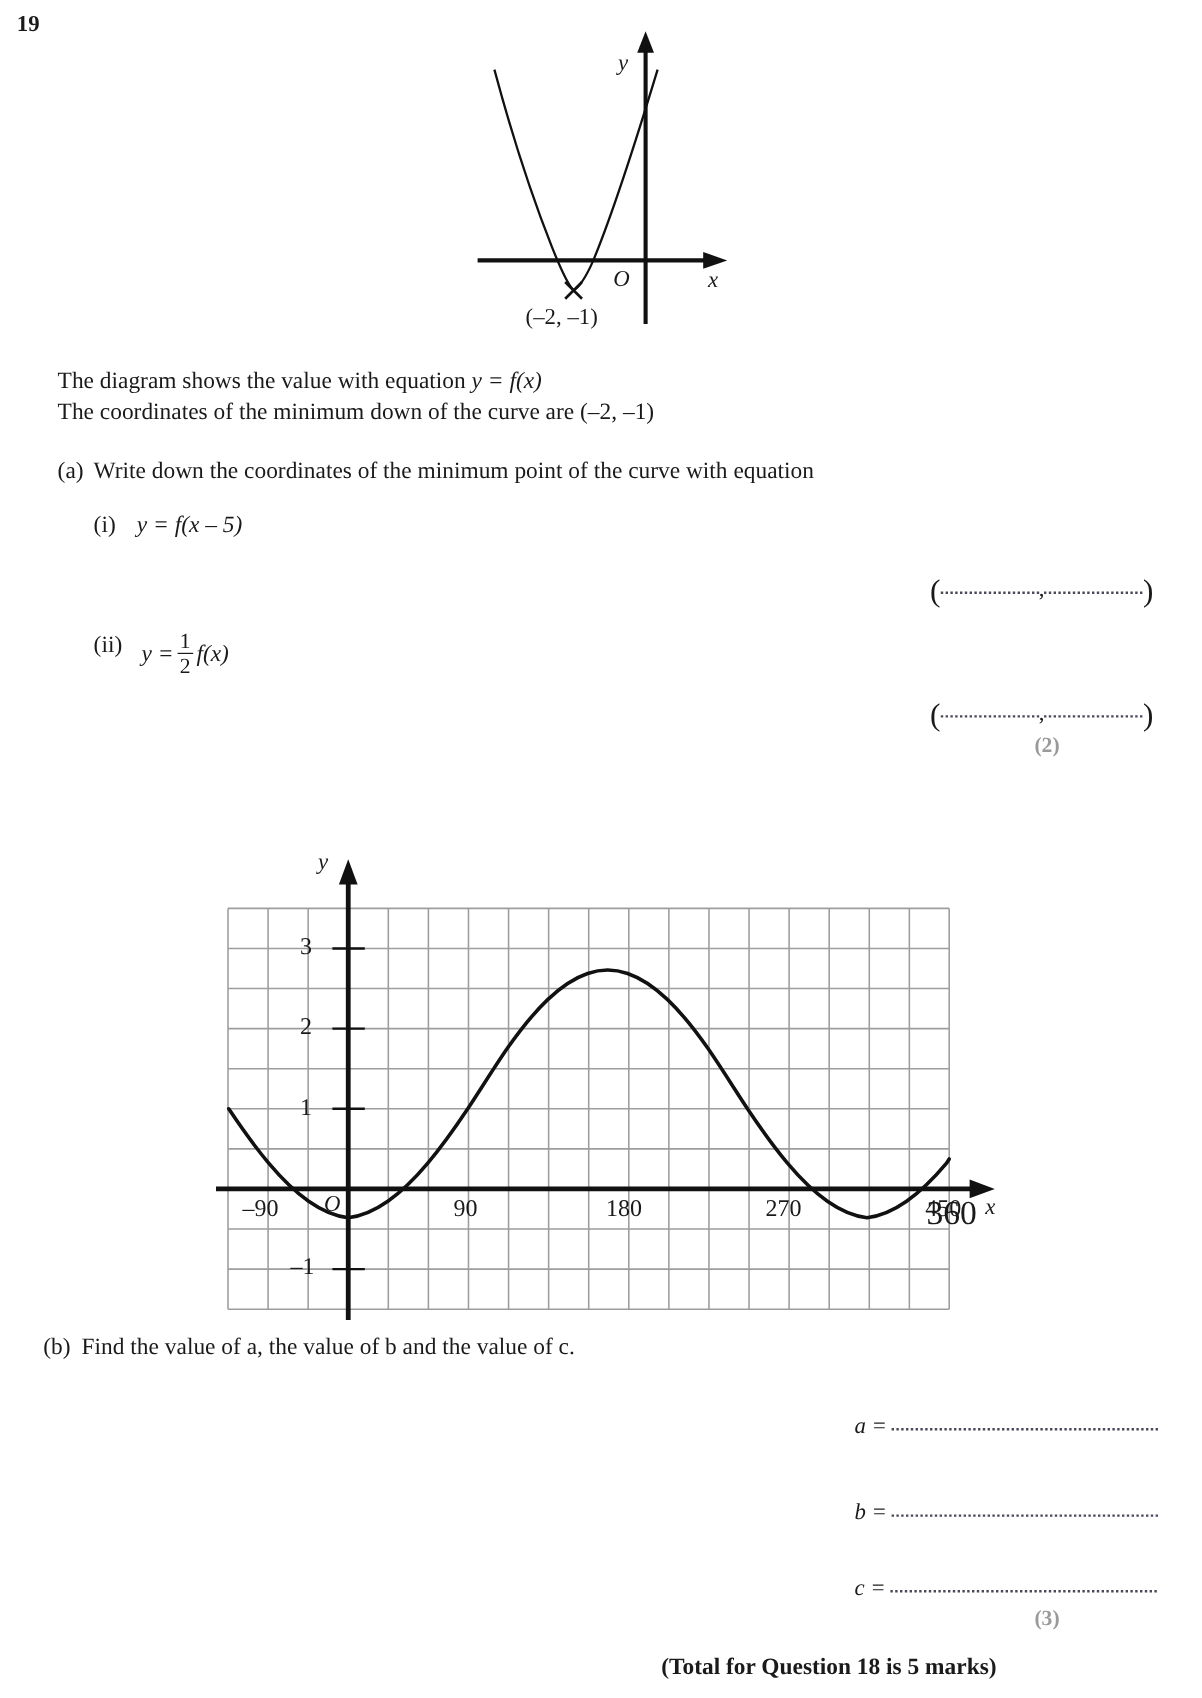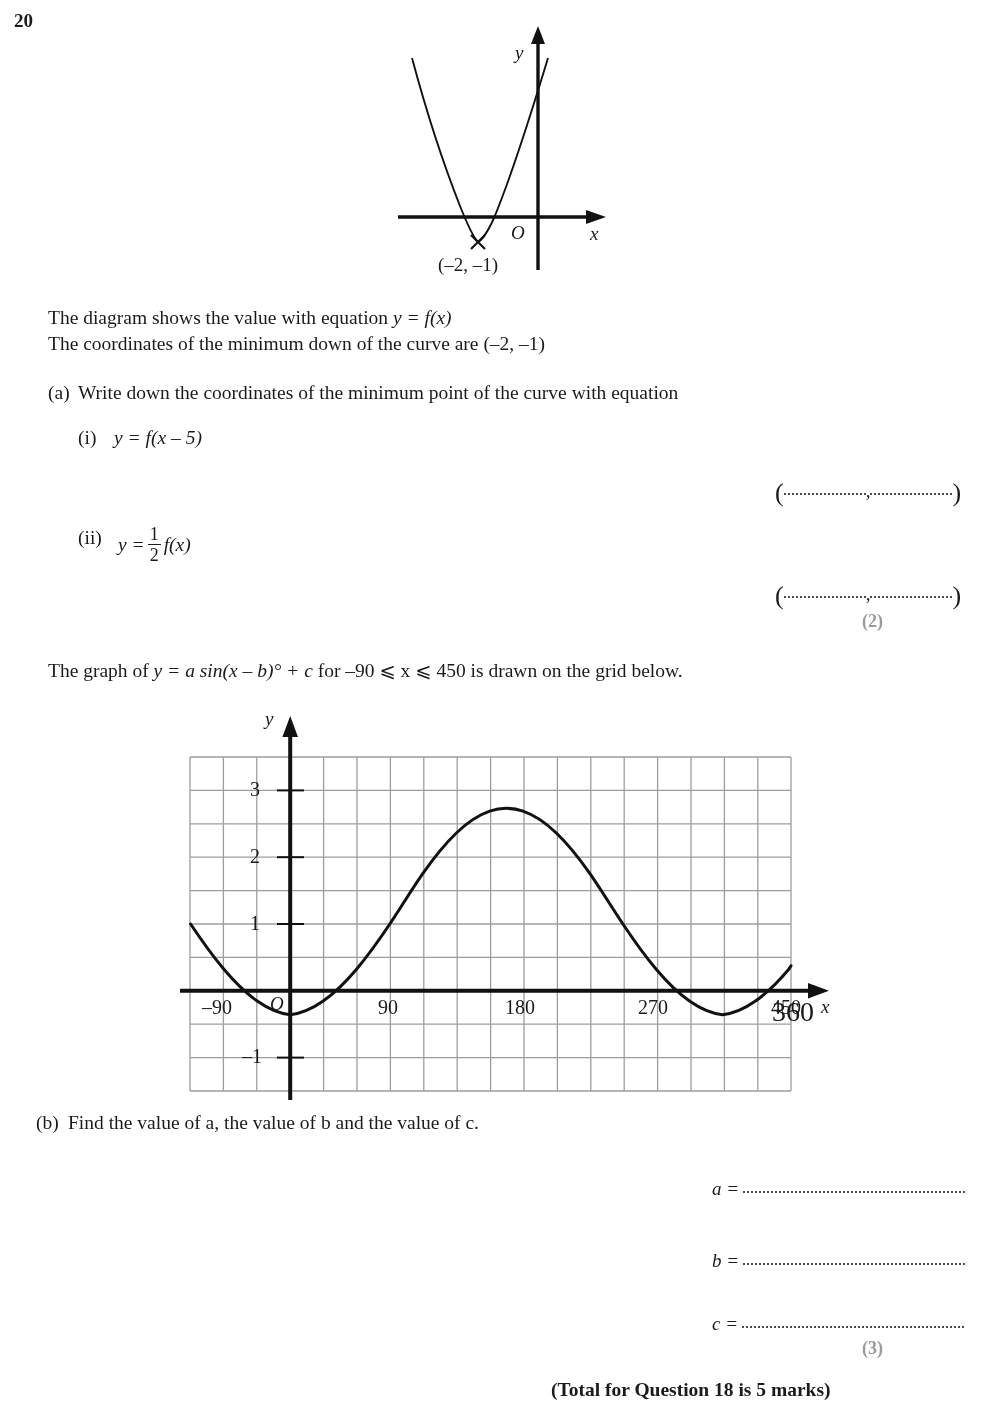--- a/index.html
+++ b/index.html
@@ -27,21 +27,21 @@
   .frac .den{display:block;font-size:18px;padding:0 2px;}
   .total{font-weight:bold;font-size:19.5px;}
   svg{display:block;}
   .axislbl{font-style:italic;font-size:19px;font-family:"Liberation Serif",serif;}
 </style>
 </head>
 <body>
 
 <div class="page">
 
-  <div class="abs qnum">20</div>
+  <div class="abs qnum">19</div>
 
   <div class="abs" style="left:390px;top:20px;width:250px;height:270px;">
     <svg width="250" height="270" viewBox="0 0 250 270">
 
       <line x1="8" y1="197" x2="198" y2="197" stroke="#111" stroke-width="3.4"></line>
       <polygon points="196,190 216,197 196,204" fill="#111"></polygon>
 
       <line x1="148" y1="250" x2="148" y2="22" stroke="#111" stroke-width="3.4"></line>
       <polygon points="141,24 148,6 155,24" fill="#111"></polygon>
 
@@ -79,23 +79,20 @@
   <div class="abs body-text" style="left:118px;top:525px;white-space:nowrap;">
     <span class="it">y =</span><span class="frac"><span class="num">1</span><span class="bar"></span><span class="den">2</span></span><span class="it">f(x)</span>
   </div>
 
   <div class="abs ans-coord" style="left:775px;top:581px;">
     <span class="bigparen">(</span><span class="dots" style="width:82px;"></span><span>,</span><span class="dots" style="width:82px;"></span><span class="bigparen">)</span>
   </div>
 
   <div class="abs mark" style="left:862px;top:611px;">(2)</div>
 
-  <div class="abs body-text" style="left:48px;top:658px;white-space:nowrap;">
-    <span>The graph of </span><span class="it">y = a sin(x – b)° + c</span><span> for –90 ⩽ x ⩽ 450 is drawn on the grid below.</span>
-  </div>
 
   <div class="abs" style="left:180px;top:700px;width:660px;height:400px;">
     <svg width="660" height="400" viewBox="0 0 660 400">
 
       <g stroke="#9d9d9d" stroke-width="1.3">
 
         <line x1="10" y1="57" x2="10" y2="391"></line>
         <line x1="43.4" y1="57" x2="43.4" y2="391"></line>
         <line x1="76.8" y1="57" x2="76.8" y2="391"></line>
         <line x1="110.2" y1="57" x2="110.2" y2="391"></line>

